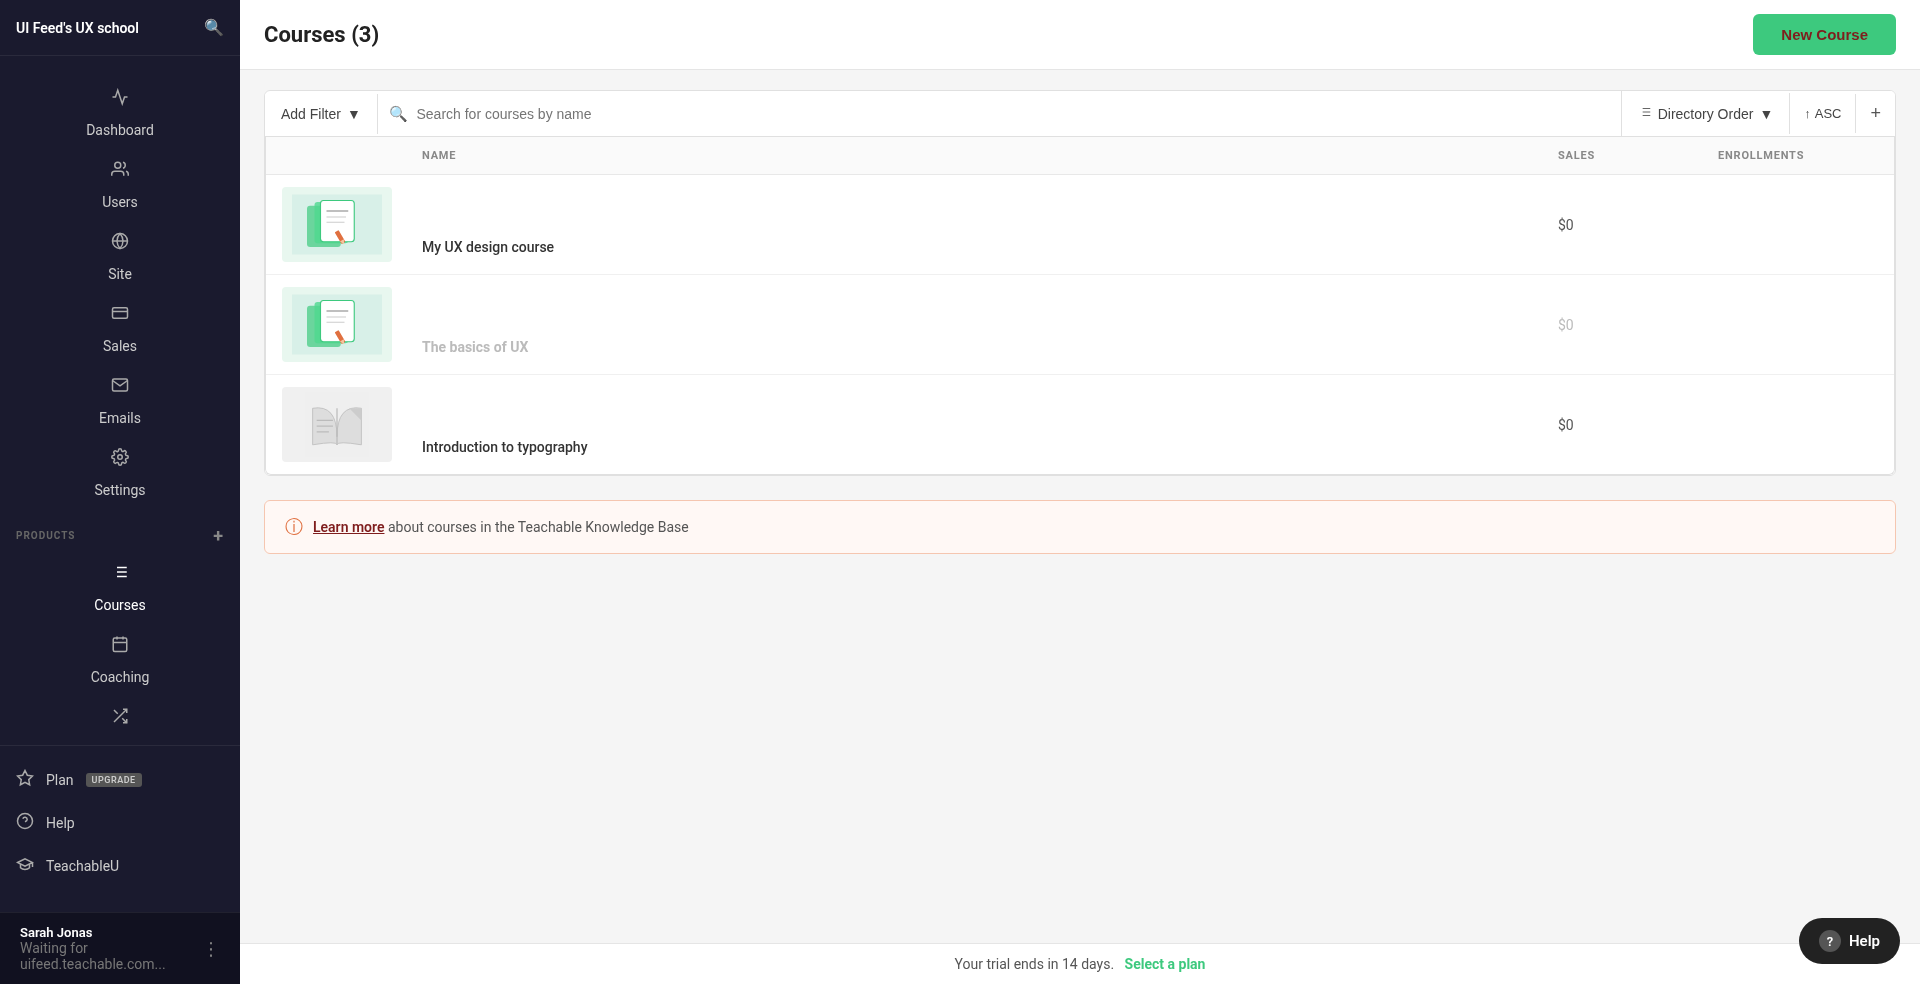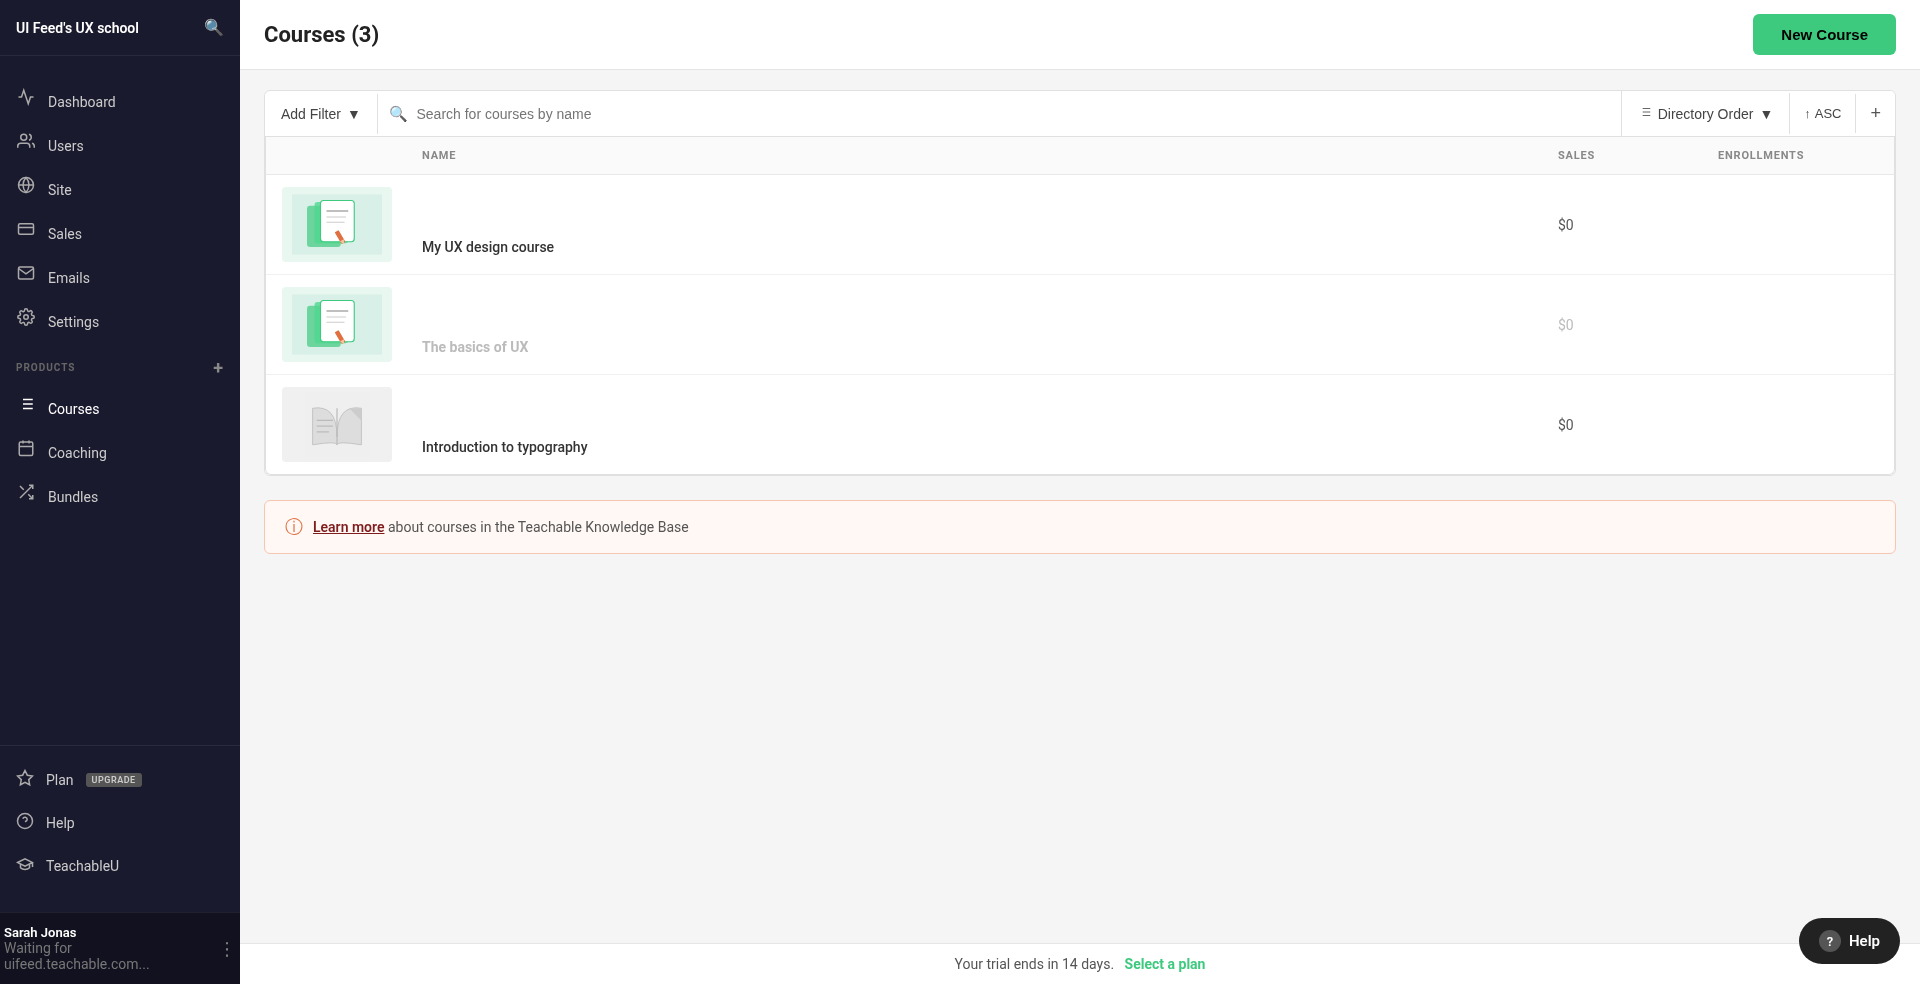--- a/index.html
+++ b/index.html
@@ -33,28 +33,29 @@
       cursor: pointer;
       font-size: 16px;
     }
     .sidebar-nav {
       flex: 1;
       overflow-y: auto;
       padding: 8px 0;
     }
     .nav-item {
       display: flex;
-      align-items: flex-end;
+      align-items: center;
       gap: 12px;
       padding: 11px 16px;
       cursor: pointer;
       color: #ccc;
       font-size: 14px;
       transition: background 0.15s;
       border-radius: 0;
+      flex-direction: column;
     }
     .nav-item.active { color: #fff; }
     .nav-item .icon { width: 20px; text-align: center; font-size: 16px; }
 
     .section-label {
       padding: 16px 16px 6px;
       font-size: 10px;
       font-weight: 700;
       letter-spacing: 1px;
       color: #666;
@@ -85,21 +86,21 @@
       padding: 2px 6px;
       border-radius: 3px;
       font-weight: 600;
       letter-spacing: 0.5px;
       text-transform: uppercase;
     }
     .user-bar {
       display: flex;
       align-items: center;
       justify-content: space-between;
-      padding: 12px 4px;
+      padding: 12px 20px;
       border-top: 1px solid rgba(255,255,255,0.07);
       background: #111120;
     }
     .user-info { }
     .user-name { color: #fff; font-size: 13px; font-weight: 600; }
     .user-email { color: #777; font-size: 14px; }
     .user-menu-icon { color: #888; cursor: pointer; font-size: 18px; }
 
     
     .main {
@@ -116,21 +117,21 @@
       justify-content: space-between;
       border-bottom: 1px solid #e5e5e5;
     }
     .page-title {
       font-size: 22px;
       font-weight: 700;
       color: #222;
     }
     .new-course-btn {
       background: #3dc97e;
-      color: #000000;
+      color: #7f1d1d;
       border: none;
       padding: 12px 28px;
       border-radius: 6px;
       font-size: 15px;
       font-weight: 600;
       cursor: pointer;
     }
 
     .content-area {
       flex: 1;

